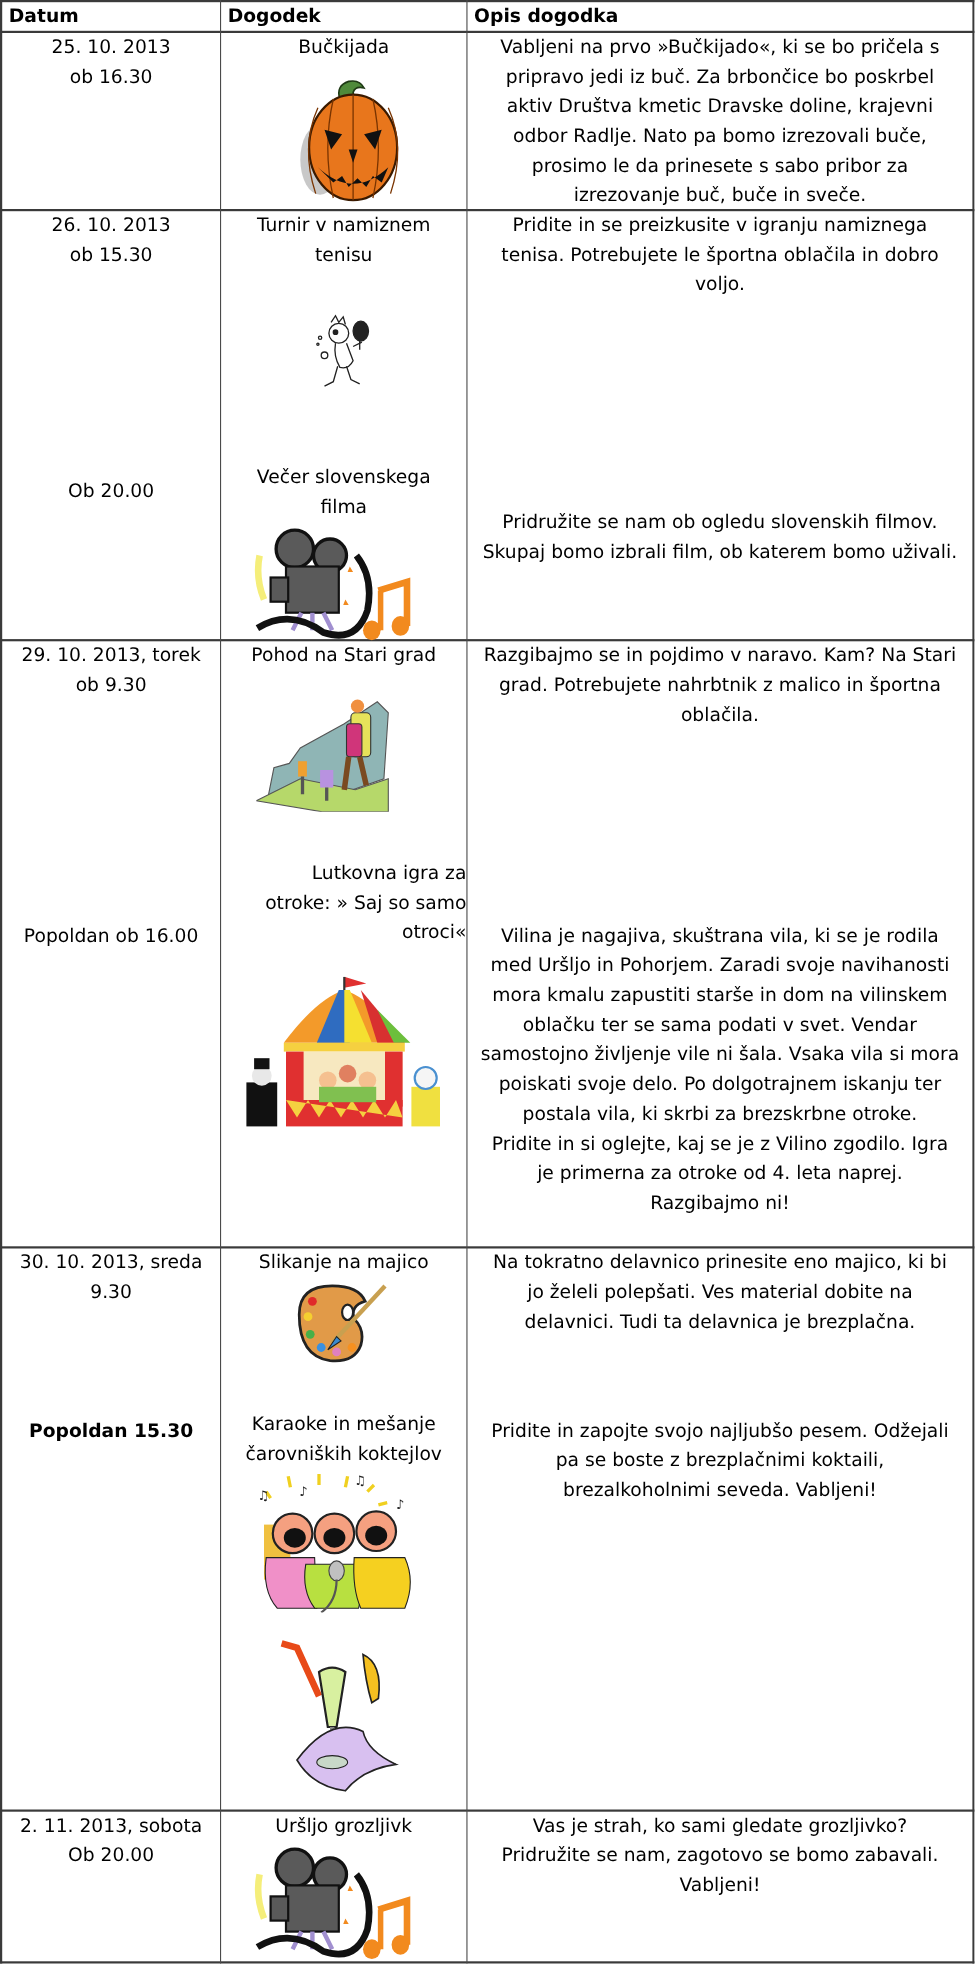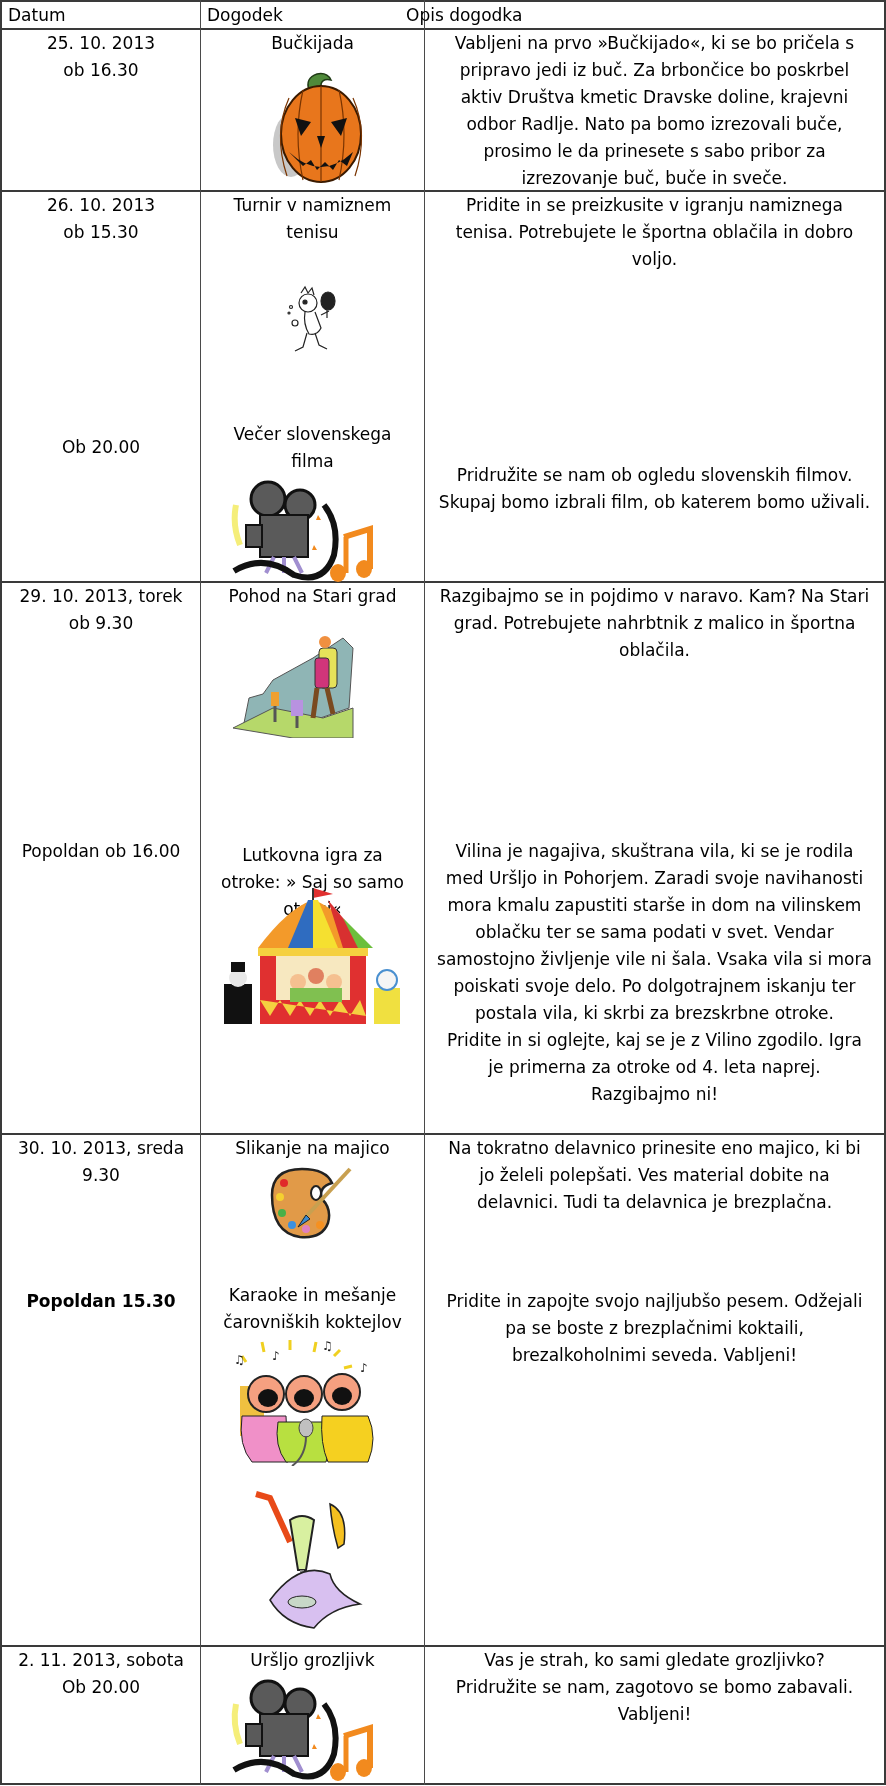--- a/index.html
+++ b/index.html
@@ -3,21 +3,21 @@
 <meta charset="utf-8">
 <style>
   html, body { margin: 0; padding: 0; background: #ffffff; }
   body { width: 886px; height: 1786px; overflow: hidden; position: relative;
          font-family: "DejaVu Sans", sans-serif; color: #000; }
   .tbl { position: absolute; left: 0; top: 0; width: 886px; height: 1786px; }
   .hline { position: absolute; left: 0; width: 886px; height: 2px; background: #3a3a3a; }
   .vline { position: absolute; width: 1px; background: #4a4a4a; }
   .vline.outer { width: 2px; background: #3a3a3a; }
   .cell { position: absolute; box-sizing: border-box; font-size: 17px; line-height: 27px; text-align: center; }
-  .hdr { position: absolute; top: 2px; font-size: 17px; line-height: 27px; }
+  .hdr { position: absolute; top: 2px; font-size: 17px; line-height: 27px; font-weight: bold; }
   .txt { display: block; }
   .img { position: absolute; }
   svg { display: block; }
 </style>
 </head>
 <body>
 
 <div class="tbl">
 
   <div class="hline" style="top:0;"></div>
@@ -28,21 +28,21 @@
   <div class="hline" style="top:1645px;"></div>
   <div class="hline" style="top:1783px;"></div>
 
   <div class="vline outer" style="left:0; top:0; height:1785px;"></div>
   <div class="vline" style="left:200px; top:0; height:1785px;"></div>
   <div class="vline" style="left:424px; top:0; height:1785px;"></div>
   <div class="vline outer" style="left:884px; top:0; height:1785px;"></div>
 
   <div class="hdr" style="left:8px;">Datum</div>
   <div class="hdr" style="left:207px;">Dogodek</div>
-  <div class="hdr" style="left:406px;">Opis dogodka</div>
+  <div class="hdr" style="left:431px;">Opis dogodka</div>
 
   <div class="cell" style="left:2px; top:30px; width:198px;">
     <span class="txt">25. 10. 2013</span>
     <span class="txt">ob 16.30</span>
   </div>
   <div class="cell" style="left:201px; top:30px; width:223px;">
     <span class="txt">Bučkijada</span>
   </div>
   <div class="img" style="left:243px; top:70px;">
     <svg width="135" height="115" viewBox="0 0 135 115">
@@ -144,21 +144,21 @@
   </div>
   <div class="cell" style="left:425px; top:583px; width:459px;">
     <span class="txt">Razgibajmo se in pojdimo v naravo. Kam? Na Stari</span>
     <span class="txt">grad. Potrebujete nahrbtnik z malico in športna</span>
     <span class="txt">oblačila.</span>
   </div>
 
   <div class="cell" style="left:2px; top:838px; width:198px;">
     <span class="txt">Popoldan ob 16.00</span>
   </div>
-  <div class="cell" style="left:201px; top:842px; width:223px;">
+  <div class="cell" style="left:201px; top:781px; width:223px;text-align:right;">
     <span class="txt">Lutkovna igra za</span>
     <span class="txt">otroke: » Saj so samo</span>
     <span class="txt">otroci«</span>
   </div>
   <div class="img" style="left:218px; top:888px;">
     <svg width="190" height="145" viewBox="0 0 190 145">
       <path d="M95 0 l20 6 l-20 4z" fill="#e03030"></path>
       <path d="M95 0 v12" stroke="#333" stroke-width="2"></path>
       <path d="M40 60 q30 -40 55 -48 q25 8 55 48z" fill="#f39a2a"></path>
       <path d="M70 60 l20 -48 l10 0 l0 48z" fill="#2f6cc0"></path>

